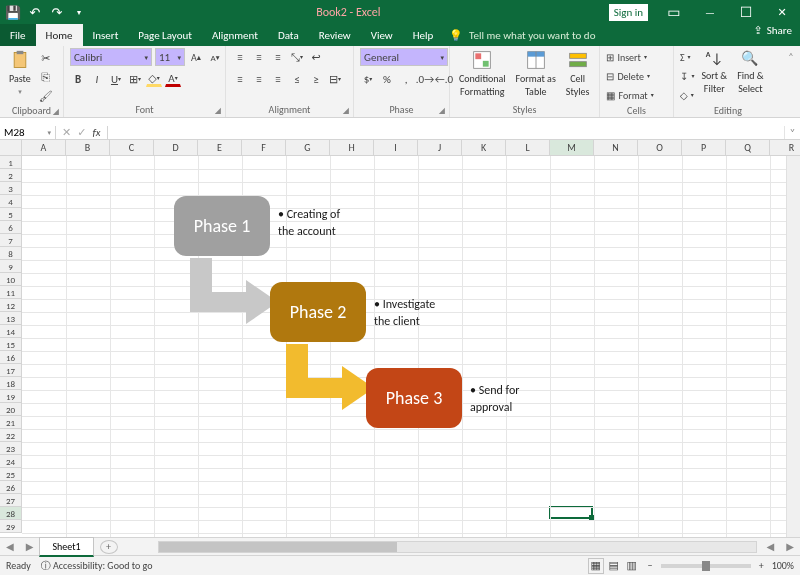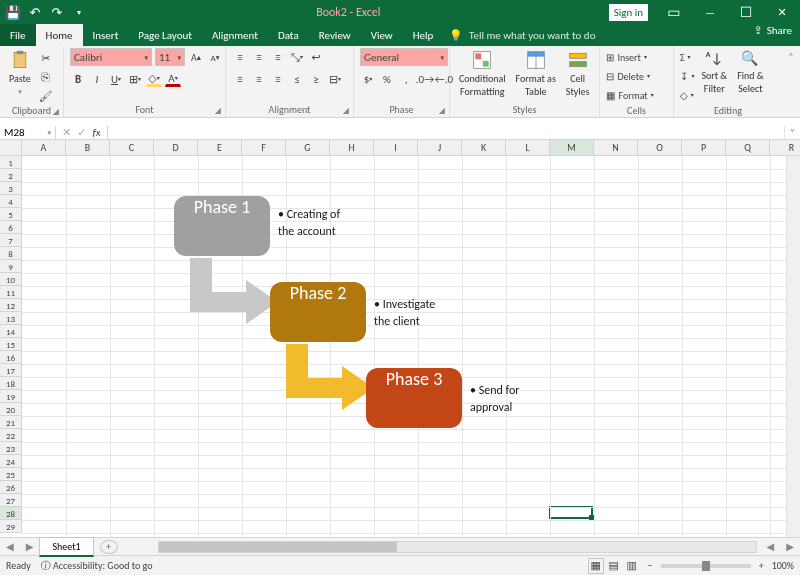--- a/index.html
+++ b/index.html
@@ -27,21 +27,21 @@
 
 .ribbon { height: 72px; background: #f3f3f3; border-bottom: 1px solid #d4d4d4; display: flex; font-size: 10px; color: #444; }
 .group { border-right: 1px solid #e1e1e1; padding: 2px 6px 0 6px; display: flex; flex-direction: column; justify-content: space-between; }
 .group .lbl { text-align: center; font-size: 10px; color: #666; padding-bottom: 1px; position: relative; }
 .group .lbl .dialog { position: absolute; right: -2px; bottom: 2px; font-size: 8px; color: #888; }
 .group .body { flex: 1; display: flex; align-items: flex-start; gap: 4px; }
 .big { display: flex; flex-direction: column; align-items: center; justify-content: center; gap: 2px; padding: 2px 3px; font-size: 10px; color:#333; }
 .big svg { width: 20px; height: 20px; }
 .col { display: flex; flex-direction: column; gap: 2px; }
 .rowi { display: flex; align-items: center; gap: 3px; height: 18px; }
-.sel { border: 1px solid #c5c5c5; background: #fca5a5; height: 18px; padding: 0 3px; display: flex; align-items: center; justify-content: space-between; font-size: 11px; }
+.sel { border: 1px solid #c5c5c5; background: #c4b5fd; height: 18px; padding: 0 3px; display: flex; align-items: center; justify-content: space-between; font-size: 11px; }
 .btni { width: 16px; height: 16px; display: flex; align-items: center; justify-content: center; border: 1px solid transparent; font-size: 11px; color:#444; }
 .btni.bd { border-color: #c5c5c5; }
 
 
 .formulabar { height: 22px; background: #fff; border-bottom: 1px solid #d4d4d4; display: flex; align-items: flex-end; }
 .namebox { width: 56px; border-right: 1px solid #d4d4d4; display: flex; align-items: center; padding: 0 4px; font-size: 11px; justify-content: space-between; }
 .fxctl { display: flex; align-items: center; border-right: 1px solid #d4d4d4; padding: 0 6px; color: #aaa; gap: 6px; }
 .fxinput { flex: 1; display: flex; align-items: center; padding: 0 4px; }
 .formulabar .expand { width: 16px; display:flex; align-items:center; justify-content:center; color:#888; border-left:1px solid #e4e4e4;}
 
@@ -56,21 +56,21 @@
 .rowheads div.active { background: #d9e8dc; }
 .cells { position: absolute; left: 22px; top: 16px; right: 14px; bottom: 0; }
 .cells .vline { position: absolute; top: 0; bottom: 0; width: 1px; background: #e6e6e6; }
 .cells .hline { position: absolute; left: 0; right: 0; height: 1px; background: #e6e6e6; }
 .selcell { position: absolute; border: 2px solid #0d6a3b; background: rgba(255,255,255,0.2); }
 .selcell::after { content:''; position:absolute; right:-3px; bottom:-3px; width:5px; height:5px; background:#0d6a3b; }
 .vscroll { position: absolute; right: 0; top: 0; bottom: 0; width: 14px; background: #f0f0f0; border-left: 1px solid #e0e0e0; }
 
 
 .smartart { position: absolute; z-index: 5; font-family: Calibri, sans-serif; }
-.phase { position: absolute; width: 96px; height: 60px; border-radius: 12px; display: flex; justify-content: center; color: #fff; font-size: 18px; font-weight: 300; }
+.phase { position: absolute; width: 96px; height: 60px; border-radius: 12px; display: flex; align-items: center; justify-content: center; color: #fff; font-size: 18px; font-weight: 300; }
 .bullet { position: absolute; font-size: 12px; color: #1a1a1a; line-height: 1.4; }
 .arrow { position: absolute; }
 
 
 .sheettabs { height: 18px; background: #f3f3f3; border-top: 1px solid #d4d4d4; display: flex; align-items: center; font-size: 10px; }
 .sheettabs .nav { padding: 0 6px; color: #888; }
 .sheettabs .tabst { padding: 2px 12px; background: #fff; border: 1px solid #c5c5c5; border-bottom: 2px solid #0d6a3b; }
 .sheettabs .plus { width: 18px; height: 14px; border: 1px solid #c5c5c5; border-radius: 50%; margin-left: 6px; text-align: center; line-height: 12px; color: #666; }
 .sheettabs .hscroll { flex: 1; margin: 0 4px 0 40px; height: 12px; background: #e8e8e8; border: 1px solid #d4d4d4; position: relative; }
 

